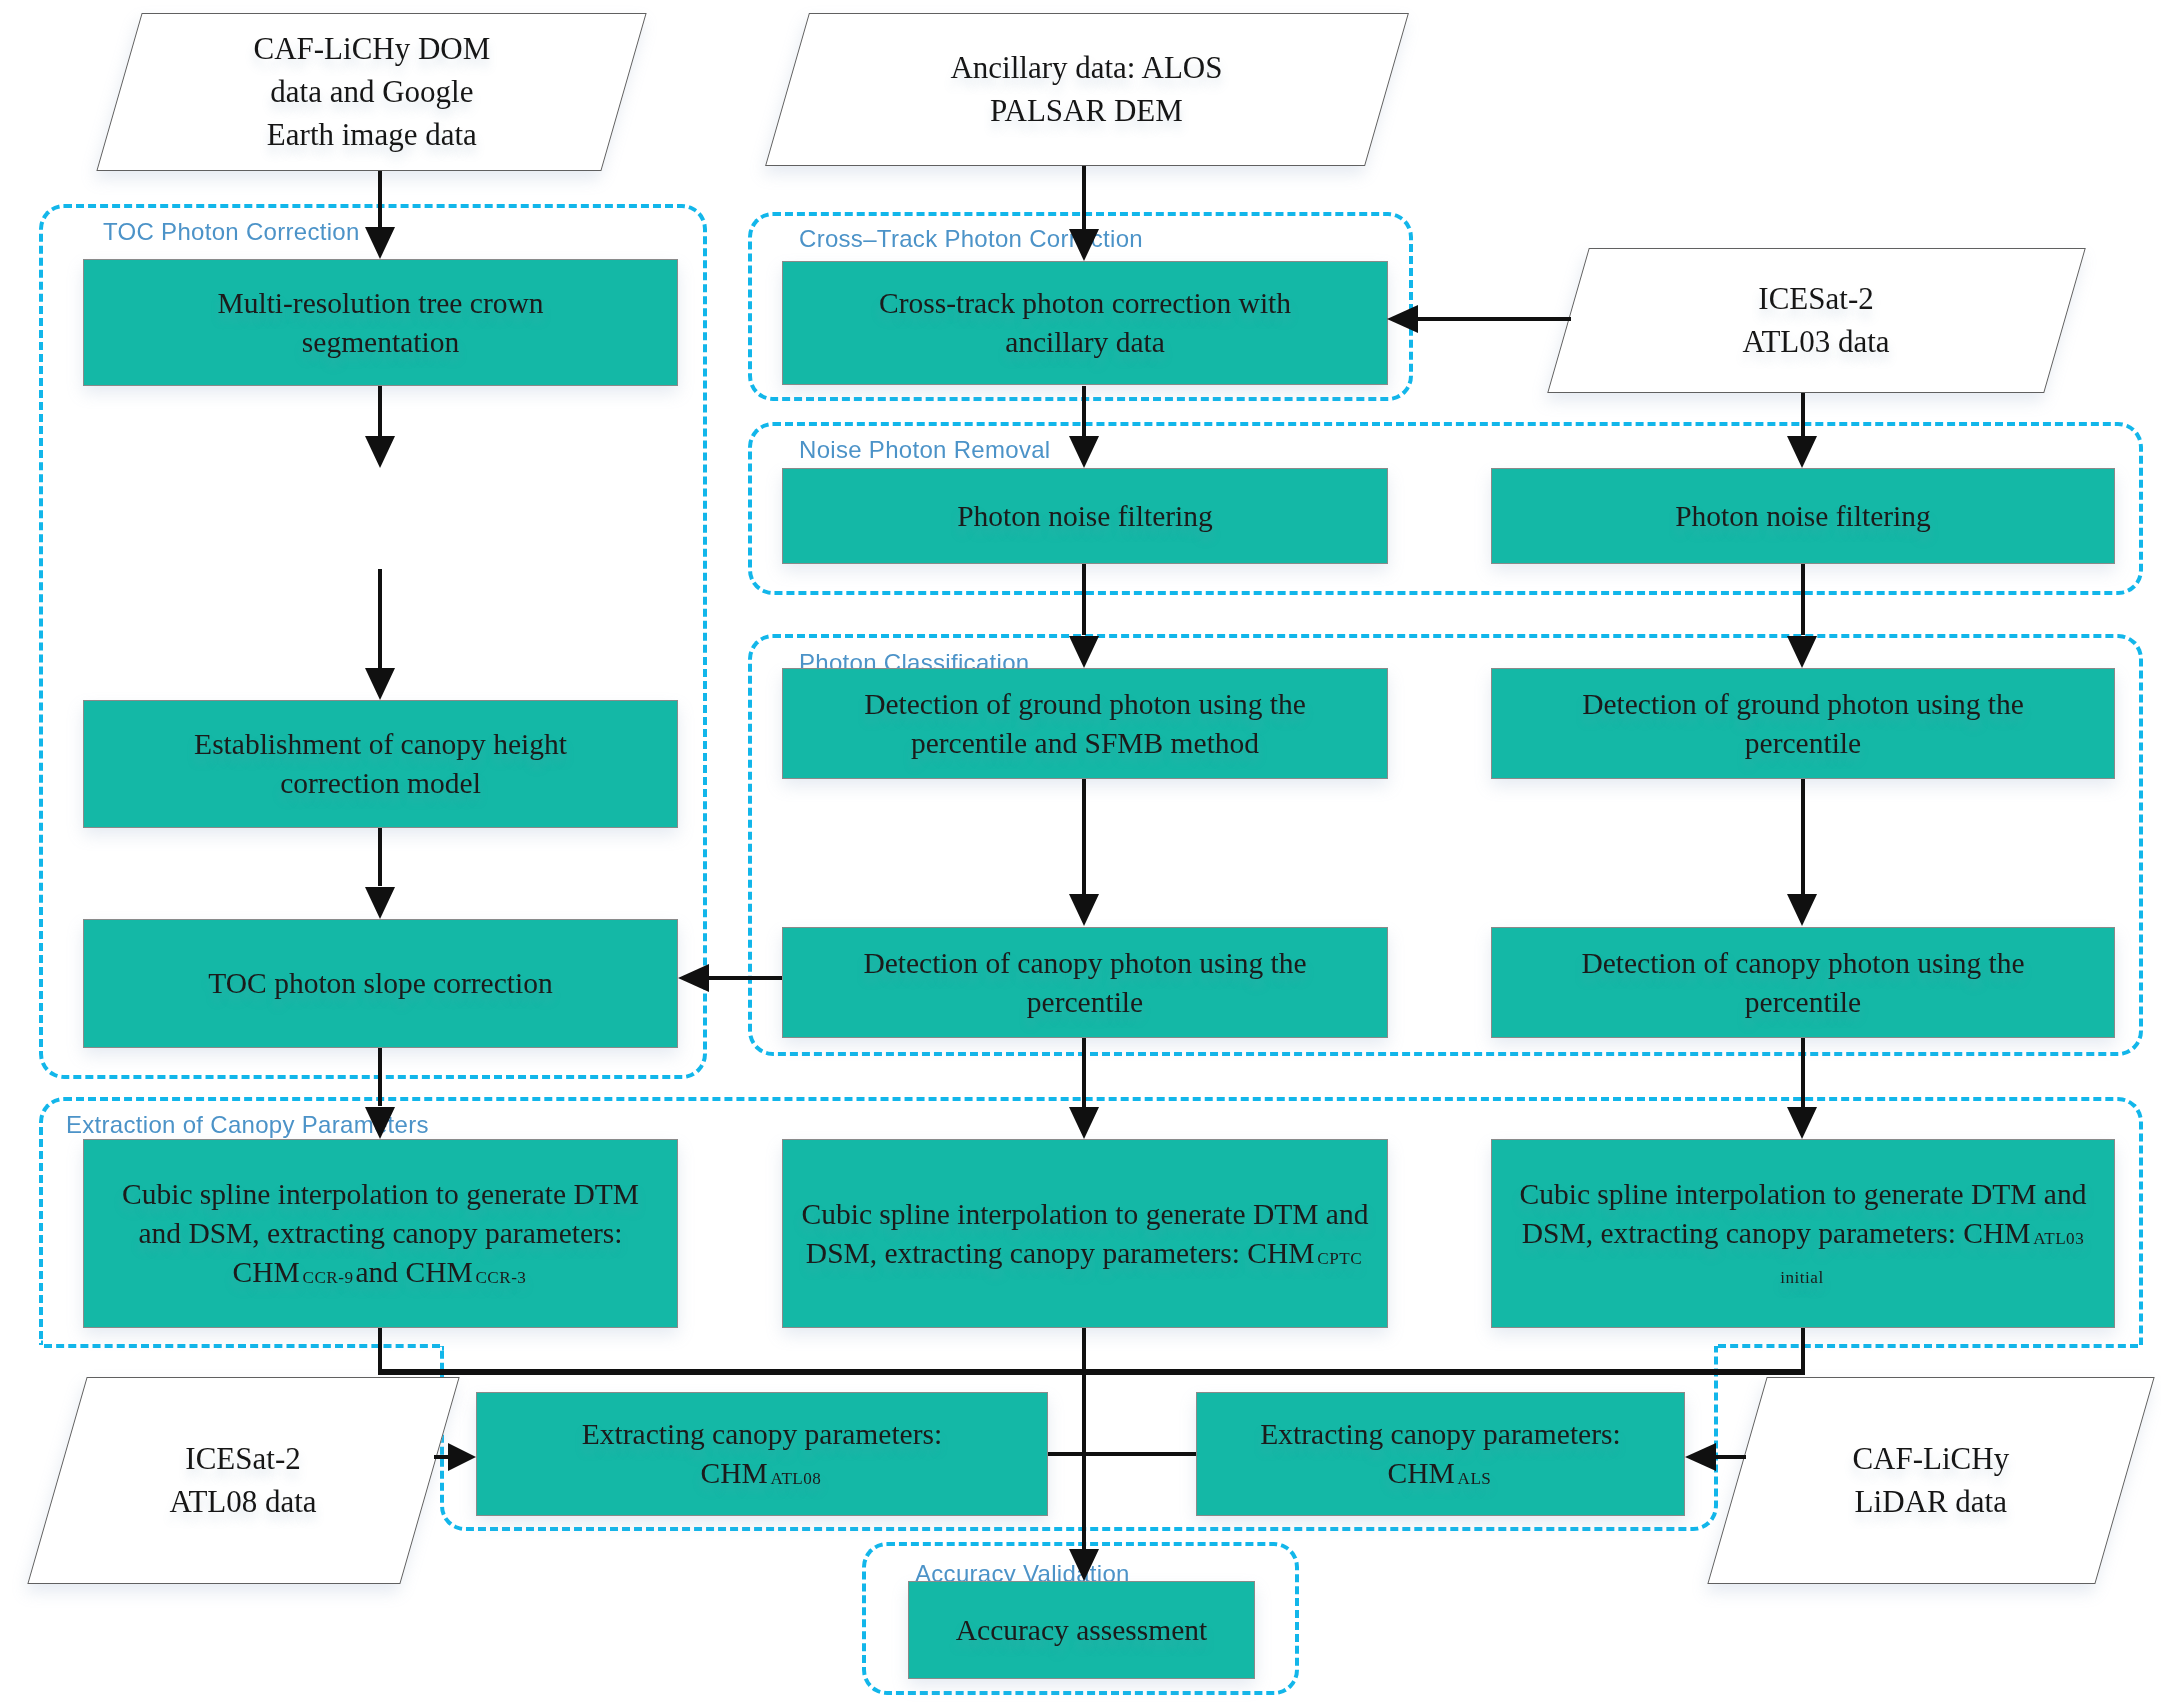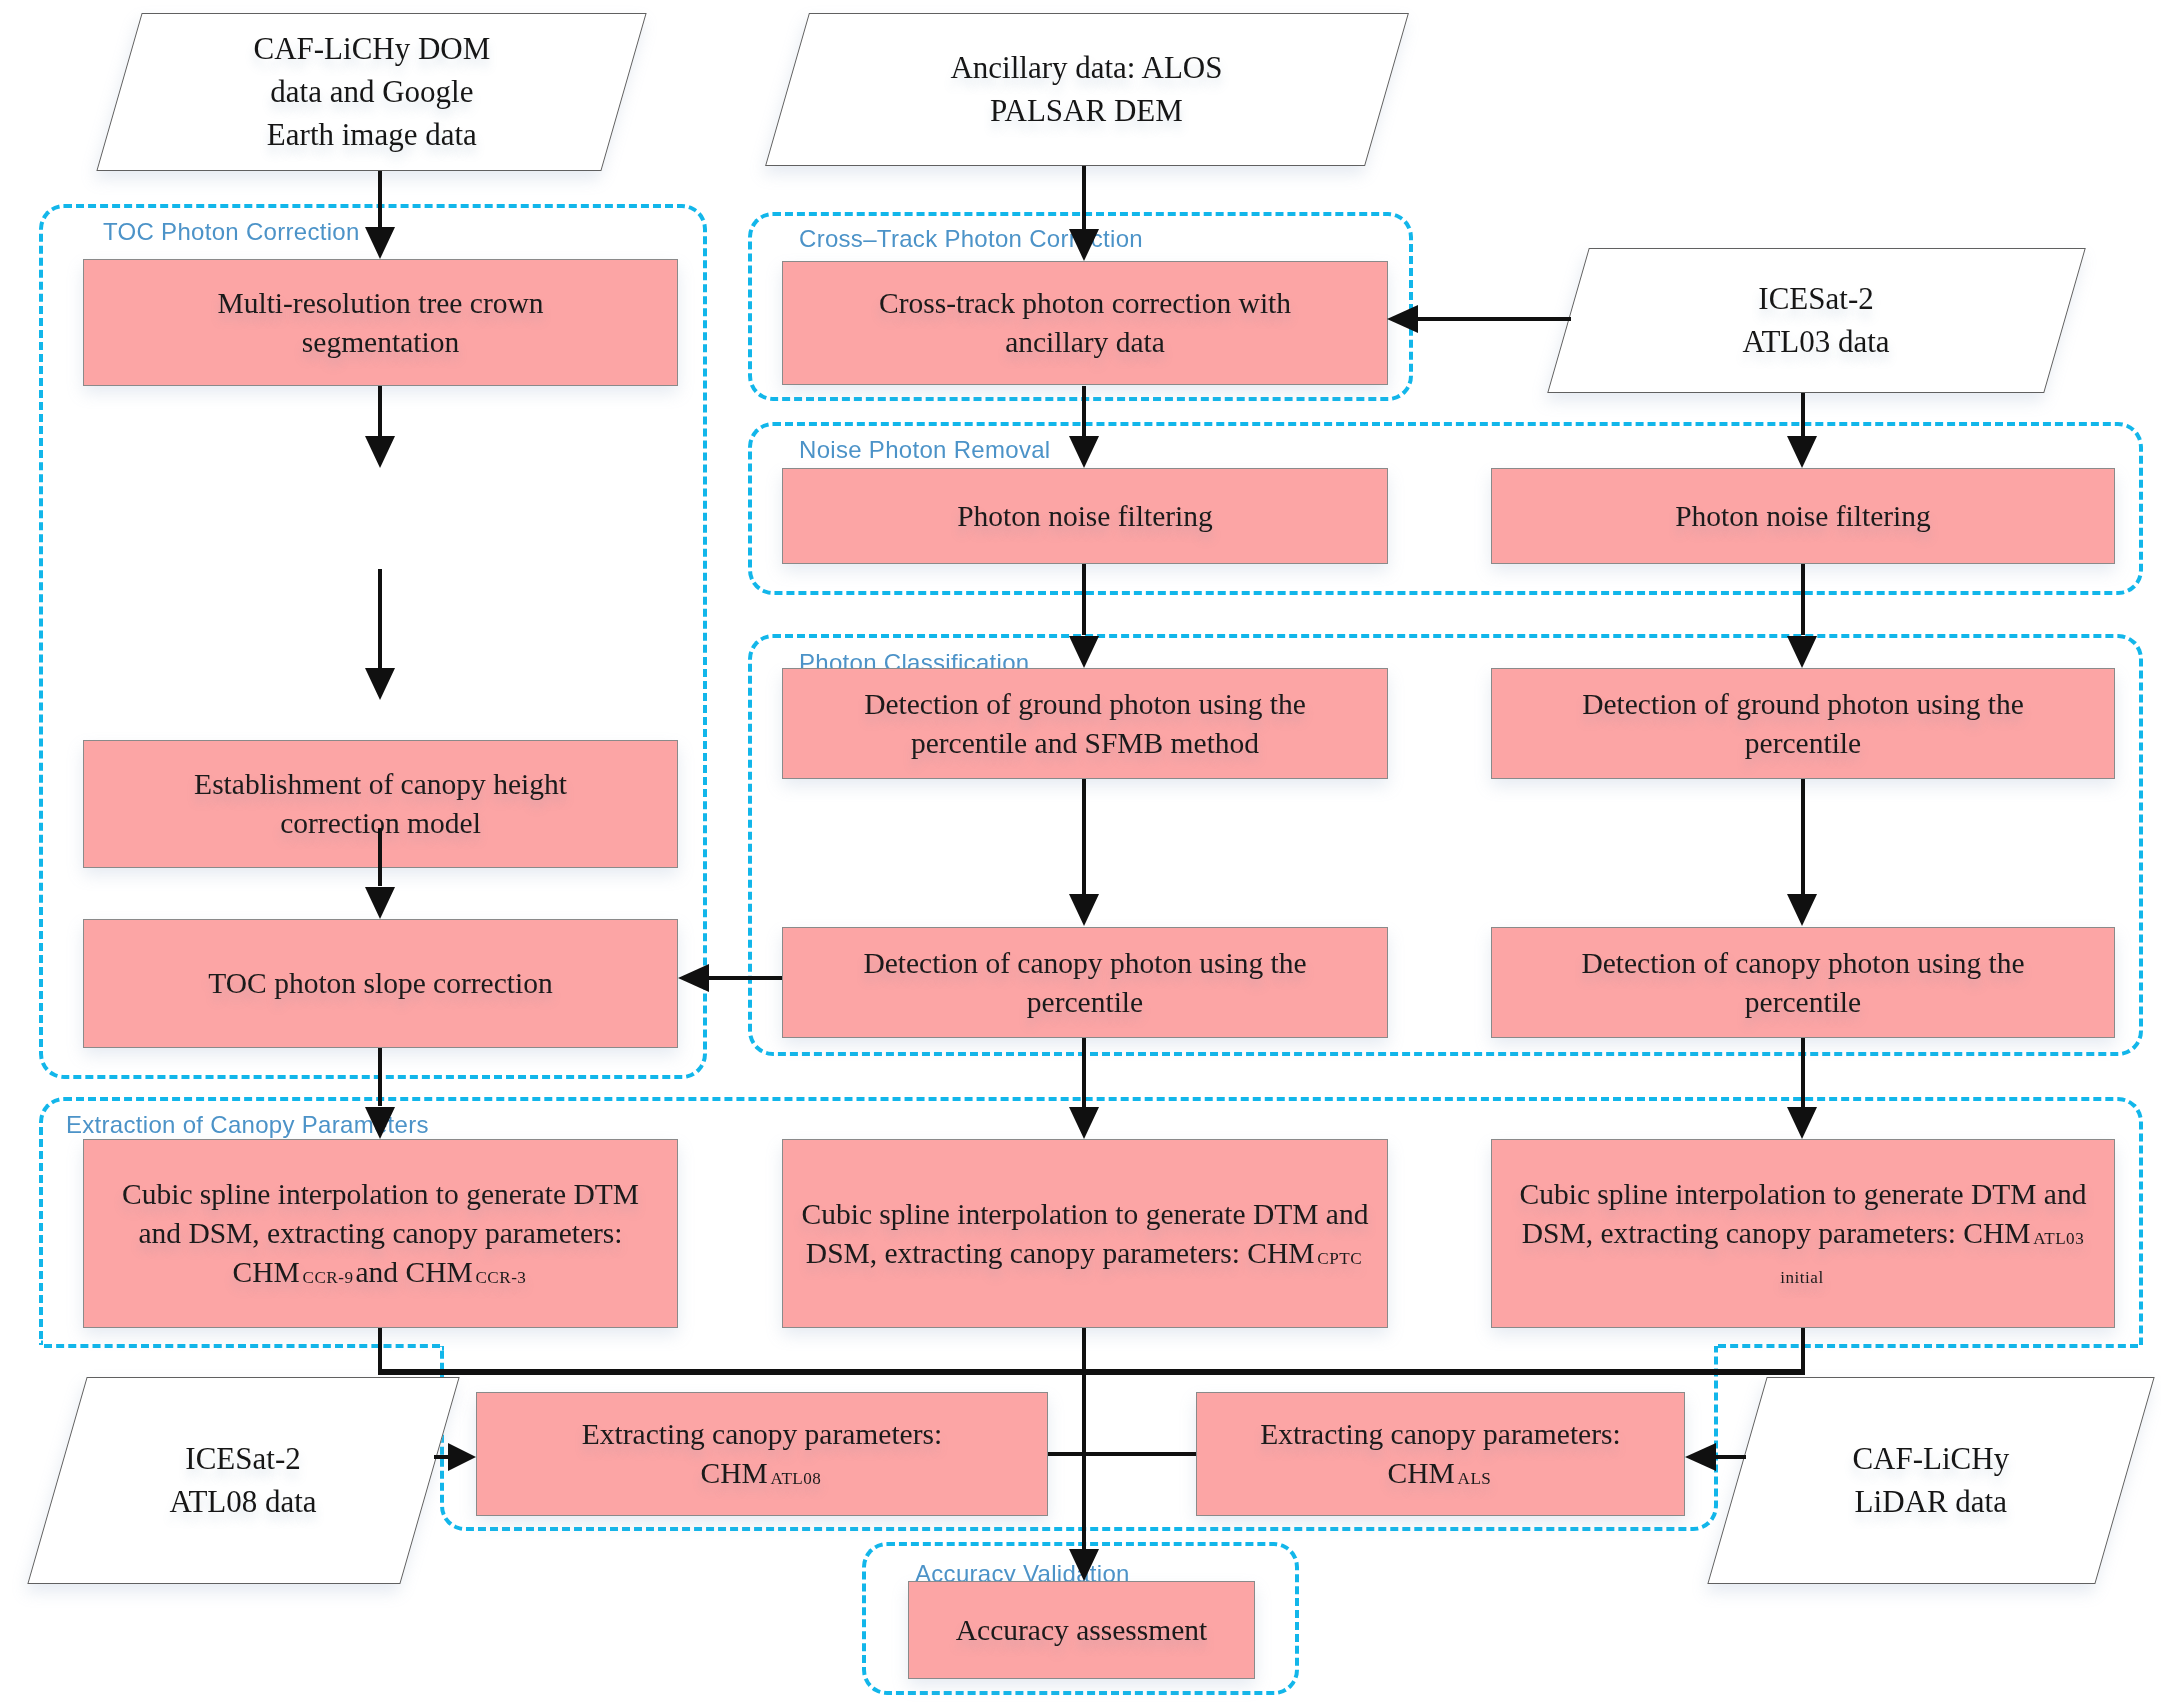--- a/index.html
+++ b/index.html
@@ -2,21 +2,21 @@
 <html style="font-size:8.3px"><head>
 <meta charset="utf-8">
 <style>
   html,body{margin:0;padding:0;background:#ffffff;overflow:hidden;}
   #canvas{position:relative;width:2161px;height:1708px;background:#ffffff;
           font-family:"Liberation Serif",serif;}
   *{box-sizing:border-box;}
   .group{position:absolute;border:4.1px dashed #12b6ea;border-radius:25px;}
   .glabel{position:absolute;font-family:"Liberation Sans",sans-serif;font-size:24px;
           color:#4c93c8;letter-spacing:0.3px;white-space:nowrap;}
-  .box{position:absolute;background:#fca5a5;border:1.6px solid #8a8a8a;display:flex;
+  .box{position:absolute;background:#14b8a6;border:1.6px solid #8a8a8a;display:flex;
        align-items:center;justify-content:center;text-align:center;font-size:29.5px;
        color:#1b1b1b;line-height:1.32;box-shadow:0 8.3px 15.5px rgba(140,165,195,.22);}
   .txt{white-space:pre-line;text-shadow:0 8.3px 9.3px rgba(120,150,180,.25);padding:0 14.5px;}
   .para{position:absolute;background:#ffffff;border:1.6px solid #606060;transform:skewX(-16deg);
         display:flex;align-items:center;justify-content:center;
         box-shadow:0 8.3px 15.5px rgba(140,165,195,.22);}
   .para .txt{transform:skewX(16deg);font-size:31px;color:#161616;line-height:1.38;text-align:center;}
   .vl{position:absolute;width:3.6px;background:#101010;}
   .hl{position:absolute;height:3.6px;background:#101010;}
   .hl.thick{height:6.2px;}
@@ -77,21 +77,21 @@
   </div>
   <div class="para" style="left:1737px;top:1377px;width:388px;height:207px;">
     <div class="txt">CAF-LiCHy
 LiDAR data</div>
   </div>
 
   <div class="box" style="left:83px;top:259px;width:595px;height:127px;">
     <div class="txt">Multi-resolution tree crown
 segmentation</div>
   </div>
-  <div class="box" style="left:83px;top:740px;width:595px;height:128px;">
+  <div class="box" style="left:83px;top:700px;width:595px;height:128px;">
     <div class="txt">Establishment of canopy height
 correction model</div>
   </div>
   <div class="box" style="left:83px;top:919px;width:595px;height:129px;">
     <div class="txt">TOC photon slope correction</div>
   </div>
 
   <div class="box" style="left:782px;top:261px;width:606px;height:124px;">
     <div class="txt">Cross-track photon correction with
 ancillary data</div>

